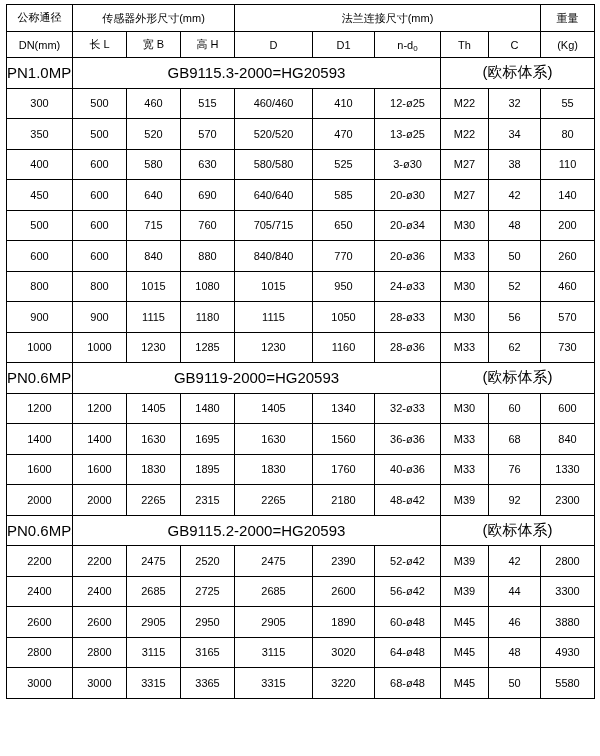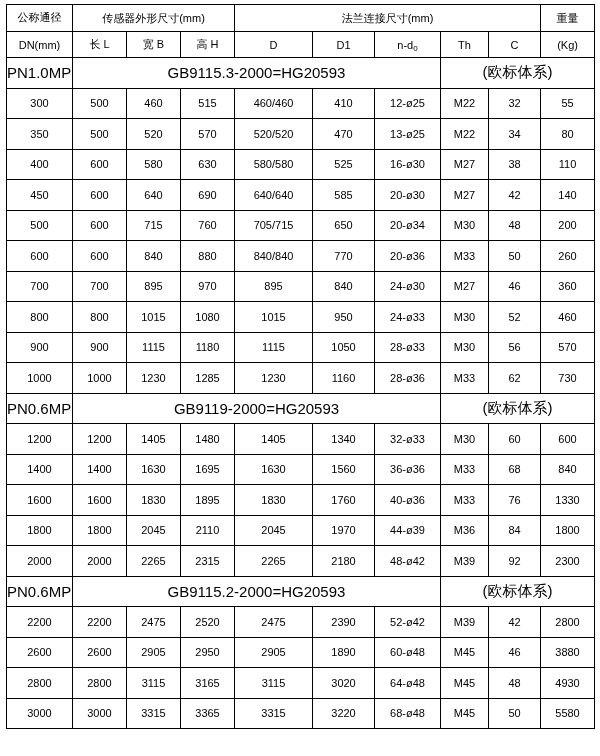--- a/index.html
+++ b/index.html
@@ -148,21 +148,21 @@
           <td class="nm">34</td>
           <td class="nm">80</td>
         </tr>
         <tr class="data">
           <td class="nm">400</td>
           <td class="nm">600</td>
           <td class="nm">580</td>
           <td class="nm">630</td>
           <td class="nm">580/580</td>
           <td class="nm">525</td>
-          <td class="nm">16-ø30</td>
+          <td class="nm">3-ø30</td>
           <td class="nm">M27</td>
           <td class="nm">38</td>
           <td class="nm">110</td>
         </tr>
         <tr class="data">
           <td class="nm">450</td>
           <td class="nm">600</td>
           <td class="nm">640</td>
           <td class="nm">690</td>
           <td class="nm">640/640</td>
@@ -188,32 +188,20 @@
           <td class="nm">600</td>
           <td class="nm">600</td>
           <td class="nm">840</td>
           <td class="nm">880</td>
           <td class="nm">840/840</td>
           <td class="nm">770</td>
           <td class="nm">20-ø36</td>
           <td class="nm">M33</td>
           <td class="nm">50</td>
           <td class="nm">260</td>
-        </tr>
-        <tr class="data">
-          <td class="nm">700</td>
-          <td class="nm">700</td>
-          <td class="nm">895</td>
-          <td class="nm">970</td>
-          <td class="nm">895</td>
-          <td class="nm">840</td>
-          <td class="nm">24-ø30</td>
-          <td class="nm">M27</td>
-          <td class="nm">46</td>
-          <td class="nm">360</td>
         </tr>
         <tr class="data">
           <td class="nm">800</td>
           <td class="nm">800</td>
           <td class="nm">1015</td>
           <td class="nm">1080</td>
           <td class="nm">1015</td>
           <td class="nm">950</td>
           <td class="nm">24-ø33</td>
           <td class="nm">M30</td>
@@ -279,32 +267,20 @@
           <td class="nm">1830</td>
           <td class="nm">1895</td>
           <td class="nm">1830</td>
           <td class="nm">1760</td>
           <td class="nm">40-ø36</td>
           <td class="nm">M33</td>
           <td class="nm">76</td>
           <td class="nm">1330</td>
         </tr>
         <tr class="data">
-          <td class="nm">1800</td>
-          <td class="nm">1800</td>
-          <td class="nm">2045</td>
-          <td class="nm">2110</td>
-          <td class="nm">2045</td>
-          <td class="nm">1970</td>
-          <td class="nm">44-ø39</td>
-          <td class="nm">M36</td>
-          <td class="nm">84</td>
-          <td class="nm">1800</td>
-        </tr>
-        <tr class="data">
           <td class="nm">2000</td>
           <td class="nm">2000</td>
           <td class="nm">2265</td>
           <td class="nm">2315</td>
           <td class="nm">2265</td>
           <td class="nm">2180</td>
           <td class="nm">48-ø42</td>
           <td class="nm">M39</td>
           <td class="nm">92</td>
           <td class="nm">2300</td>
@@ -320,20 +296,32 @@
           <td class="nm">2475</td>
           <td class="nm">2520</td>
           <td class="nm">2475</td>
           <td class="nm">2390</td>
           <td class="nm">52-ø42</td>
           <td class="nm">M39</td>
           <td class="nm">42</td>
           <td class="nm">2800</td>
         </tr>
         <tr class="data">
+          <td class="nm">2400</td>
+          <td class="nm">2400</td>
+          <td class="nm">2685</td>
+          <td class="nm">2725</td>
+          <td class="nm">2685</td>
+          <td class="nm">2600</td>
+          <td class="nm">56-ø42</td>
+          <td class="nm">M39</td>
+          <td class="nm">44</td>
+          <td class="nm">3300</td>
+        </tr>
+        <tr class="data">
           <td class="nm">2600</td>
           <td class="nm">2600</td>
           <td class="nm">2905</td>
           <td class="nm">2950</td>
           <td class="nm">2905</td>
           <td class="nm">1890</td>
           <td class="nm">60-ø48</td>
           <td class="nm">M45</td>
           <td class="nm">46</td>
           <td class="nm">3880</td>

